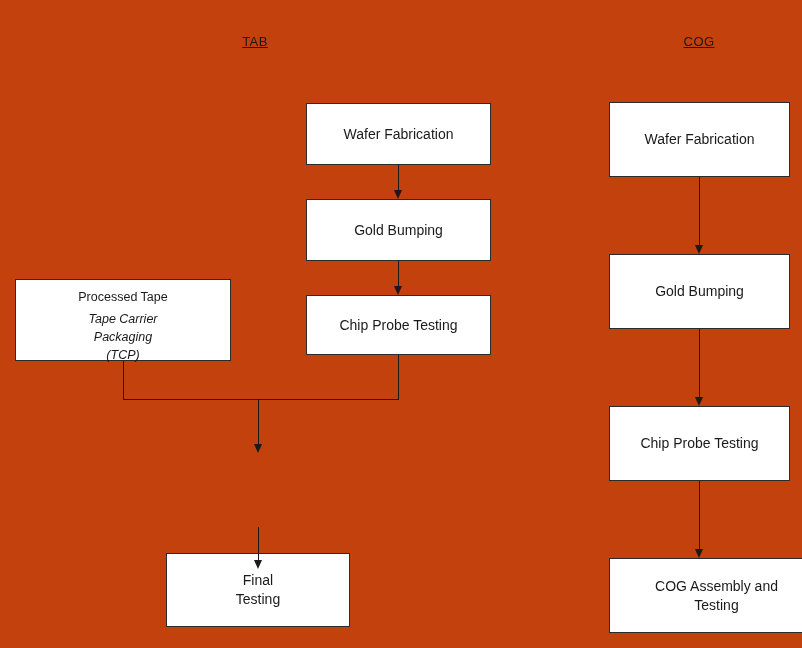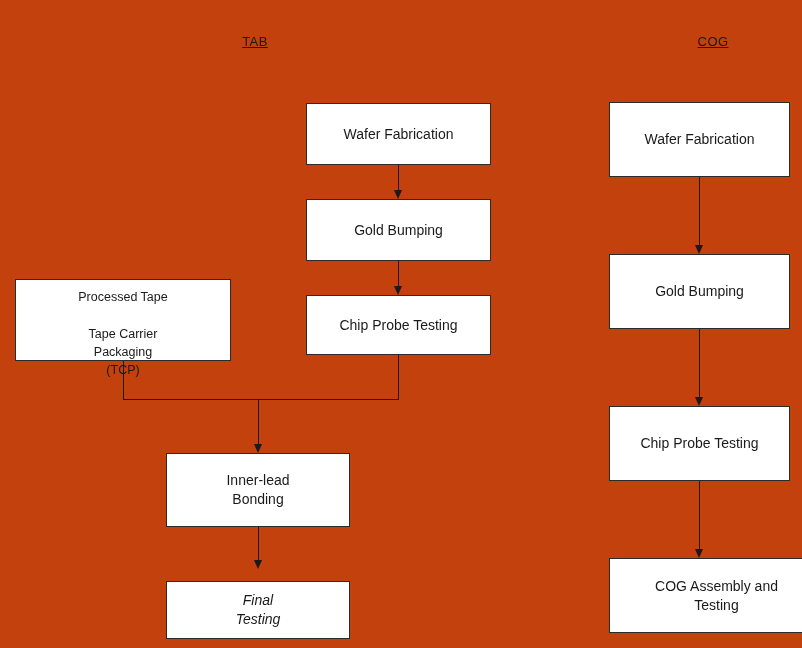--- a/index.html
+++ b/index.html
@@ -49,27 +49,28 @@
     background: #ffffff;
     display: flex;
     flex-direction: column;
     padding-top: 9px;
   }
   .split-title {
     text-align: center;
     font-size: 12.5px;
     line-height: 1.35;
     color: #1a1a1a;
-    margin-bottom: 19px;
+    margin-bottom: 4px;
   }
   .split-cols {
     display: flex;
     flex: 1;
     align-items: center;
     justify-content: space-around;
+    font-style: italic;
   }
   .split-col {
     text-align: center;
     font-size: 12.5px;
     line-height: 1.45;
     color: #1a1a1a;
     white-space: pre-line;
     flex: 1;
   }
   
@@ -92,32 +93,30 @@
     border-top: 9px solid #1a1a1a;
   }
 </style>
 </head>
 <body>
 
 <div id="canvas">
 
   <div class="col-heading" style="left:225px; top:34px; width:60px;">TAB</div>
 
-  <div class="col-heading" style="left:683px; top:34px; width:60px;">COG</div>
+  <div class="col-heading" style="left:669px; top:34px; width:60px;">COG</div>
 
   <div class="node" style="left:306px; top:103px; width:185px; height:62px;">Wafer Fabrication</div>
 
   <div class="node" style="left:306px; top:199px; width:185px; height:62px;">Gold Bumping</div>
 
   <div class="node" style="left:306px; top:295px; width:185px; height:60px;">Chip Probe Testing</div>
 
-  <div class="node" style="left:166px; top:453px; width:184px; height:74px;">Inner-lead
-Bonding</div>
 
-  <div class="node" style="left:166px; top:581px; width:184px; height:58px;font-style:italic;">Final
+  <div class="node" style="left:166px; top:553px; width:184px; height:74px;">Final
 Testing</div>
 
   <div class="node-split" style="left:15px; top:279px; width:216px; height:82px;">
     <div class="split-title">Processed Tape</div>
     <div class="split-cols">
       <div class="split-col">Tape Carrier
 Packaging
 (TCP)</div>
     </div>
   </div>

